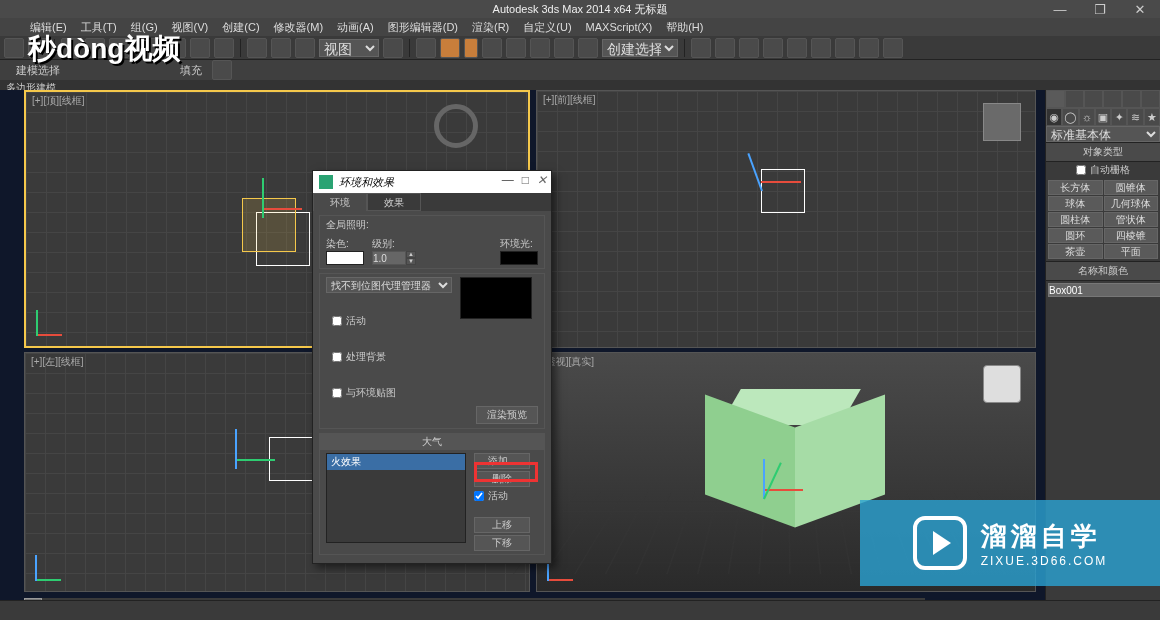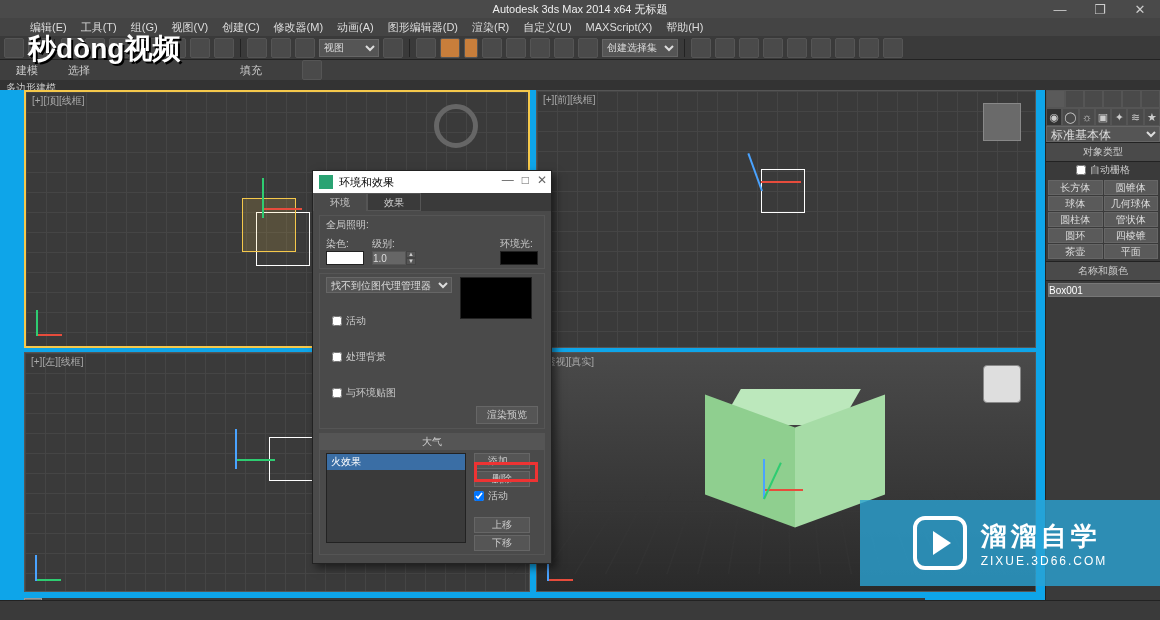--- a/index.html
+++ b/index.html
@@ -10,30 +10,30 @@
   .win-controls { position: absolute; right: 0; top: 0; display: flex; }
   .win-controls div { width: 40px; height: 18px; display: flex; align-items: center; justify-content: center; color: #ccc; font-size: 13px; }
   
   .menubar { height: 18px; background: #444; display: flex; align-items: center; padding-left: 30px; gap: 14px; }
   .menubar span { color: #ddd; font-size: 11px; }
   
   .toolbar { height: 24px; background: #3a3a3a; border-bottom: 1px solid #222; display: flex; align-items: center; padding: 0 4px; gap: 4px; position: relative; }
   .tool-btn { width: 20px; height: 20px; background: #4a4a4a; border: 1px solid #555; display: inline-block; border-radius: 2px; }
   .tool-btn.orange { background: #c87e3b; }
   .tool-sep { width: 1px; height: 18px; background: #222; margin: 0 2px; }
-  .toolbar select, .toolbar input { background: #555; border: 1px solid #666; color: #ddd; height: 18px; font-size: 10px; }
+  .toolbar select, .toolbar input { background: #555; border: 1px solid #666; color: #ddd; height: 18px; font-size: 14px; }
   .logo-watermark { position: absolute; left: 28px; top: 30px; z-index: 50; font-size: 28px; font-weight: bold; color: #fff; text-shadow: 2px 2px 0 #000; pointer-events: none; }
   
-  .ribbon { height: 20px; background: #3f3f3f; display: flex; align-items: center; gap: 30px; padding-left: 16px; }
+  .ribbon { height: 20px; background: #3f3f3f; display: flex; align-items: center; padding-left: 16px; }
   .ribbon span { color: #ccc; font-size: 11px; }
   .subhead { height: 15px; background: #333; font-size: 10px; color:#ccc; padding-left: 6px; display:flex; align-items:center; }
 
   
   .workspace { position: absolute; top: 90px; left: 0; right: 0; bottom: 20px; display: flex; }
-  .viewports { flex: 1; position: relative; background: #0ea5e9; }
+  .viewports { flex: 1; position: relative; background: #0f172a; }
   .vp { position: absolute; border: 1px solid #555; background: #3a3a3a; }
   .vp.active { border: 2px solid #f5c84b; }
   .vp-label { position: absolute; top: 2px; left: 6px; color: #aaa; font-size: 10px; }
   .grid { position: absolute; inset: 0; background-image: linear-gradient(#454545 1px, transparent 1px), linear-gradient(90deg, #454545 1px, transparent 1px); background-size: 20px 20px; }
   .grid-dark { background-image: linear-gradient(#333 1px, transparent 1px), linear-gradient(90deg, #333 1px, transparent 1px); background-size: 28px 28px; }
   .persp { background: linear-gradient(#4a4a4a, #2a2a2a); }
   .cube3d { position: absolute; left: 180px; top: 30px; width: 130px; height: 130px; }
   .cube3d .face-top { position:absolute; width:120px; height:60px; background:#bce8bc; transform: skewX(-30deg) scaleY(0.6) translate(10px,-10px); }
   .cube3d .face-left { position:absolute; width:90px; height:100px; background:#8fcf8f; left:-12px; top:28px; transform: skewY(20deg); }
   .cube3d .face-right { position:absolute; width:90px; height:100px; background:#a6dca6; left:78px; top:28px; transform: skewY(-20deg); }
@@ -55,21 +55,21 @@
   .cmd-row div.on { background:#333; }
   .cmdpanel select { width: 100%; background:#555; color:#ddd; border:1px solid #666; font-size:12px; height:16px; }
   .rollout-head { background:#4a4a4a; text-align:center; font-size:10px; padding:2px 0; border-top:1px solid #222; border-bottom:1px solid #222; }
   .obj-grid { display:grid; grid-template-columns:1fr 1fr; gap:1px; padding:2px; }
   .obj-grid button { background:#5a5a5a; border:1px solid #666; color:#ddd; font-size:10px; height:15px; }
   .name-field { display:flex; padding:2px; gap:2px; }
   .name-field input { flex:1; background:#666; border:1px solid #777; color:#fff; font-size:10px; height:14px; }
 
   
   .dialog { position:absolute; left:312px; top:170px; width:240px; background:#4a4a4a; border:1px solid #222; box-shadow: 4px 4px 8px rgba(0,0,0,.5); z-index:40; }
-  .dlg-title { height:22px; background:#fff; color:#000; display:flex; align-items:center; padding:0 6px; position:relative; }
+  .dlg-title { height:22px; background:#fff; color:#000; display:flex; align-items:center; padding:0 6px; position:relative;font-style:italic; }
   .dlg-title .icon { width:14px; height:14px; background:#2aa373; margin-right:6px; }
   .dlg-controls { position:absolute; right:4px; top:2px; display:flex; gap:8px; }
   .dlg-controls span { color:#666; font-size:12px; cursor:default; }
   .dlg-tabs { display:flex; height:18px; background:#3a3a3a; }
   .dlg-tabs div { padding:2px 16px; font-size:10px; color:#ccc; background:#3a3a3a; border:1px solid #555; }
   .dlg-tabs div.on { background:#4a4a4a; border-bottom:none; }
   .dlg-body { padding:4px 6px; font-size:10px; color:#ccc; position:relative; }
   .dlg-body .rollup { background:#4a4a4a; border:1px solid #555; margin-bottom:4px; }
   .rollup-head { background:#555; font-size:10px; padding:1px 0; text-align:center; }
   .param-row { display:flex; gap:8px; align-items:center; padding:3px 6px; font-size:10px; }

